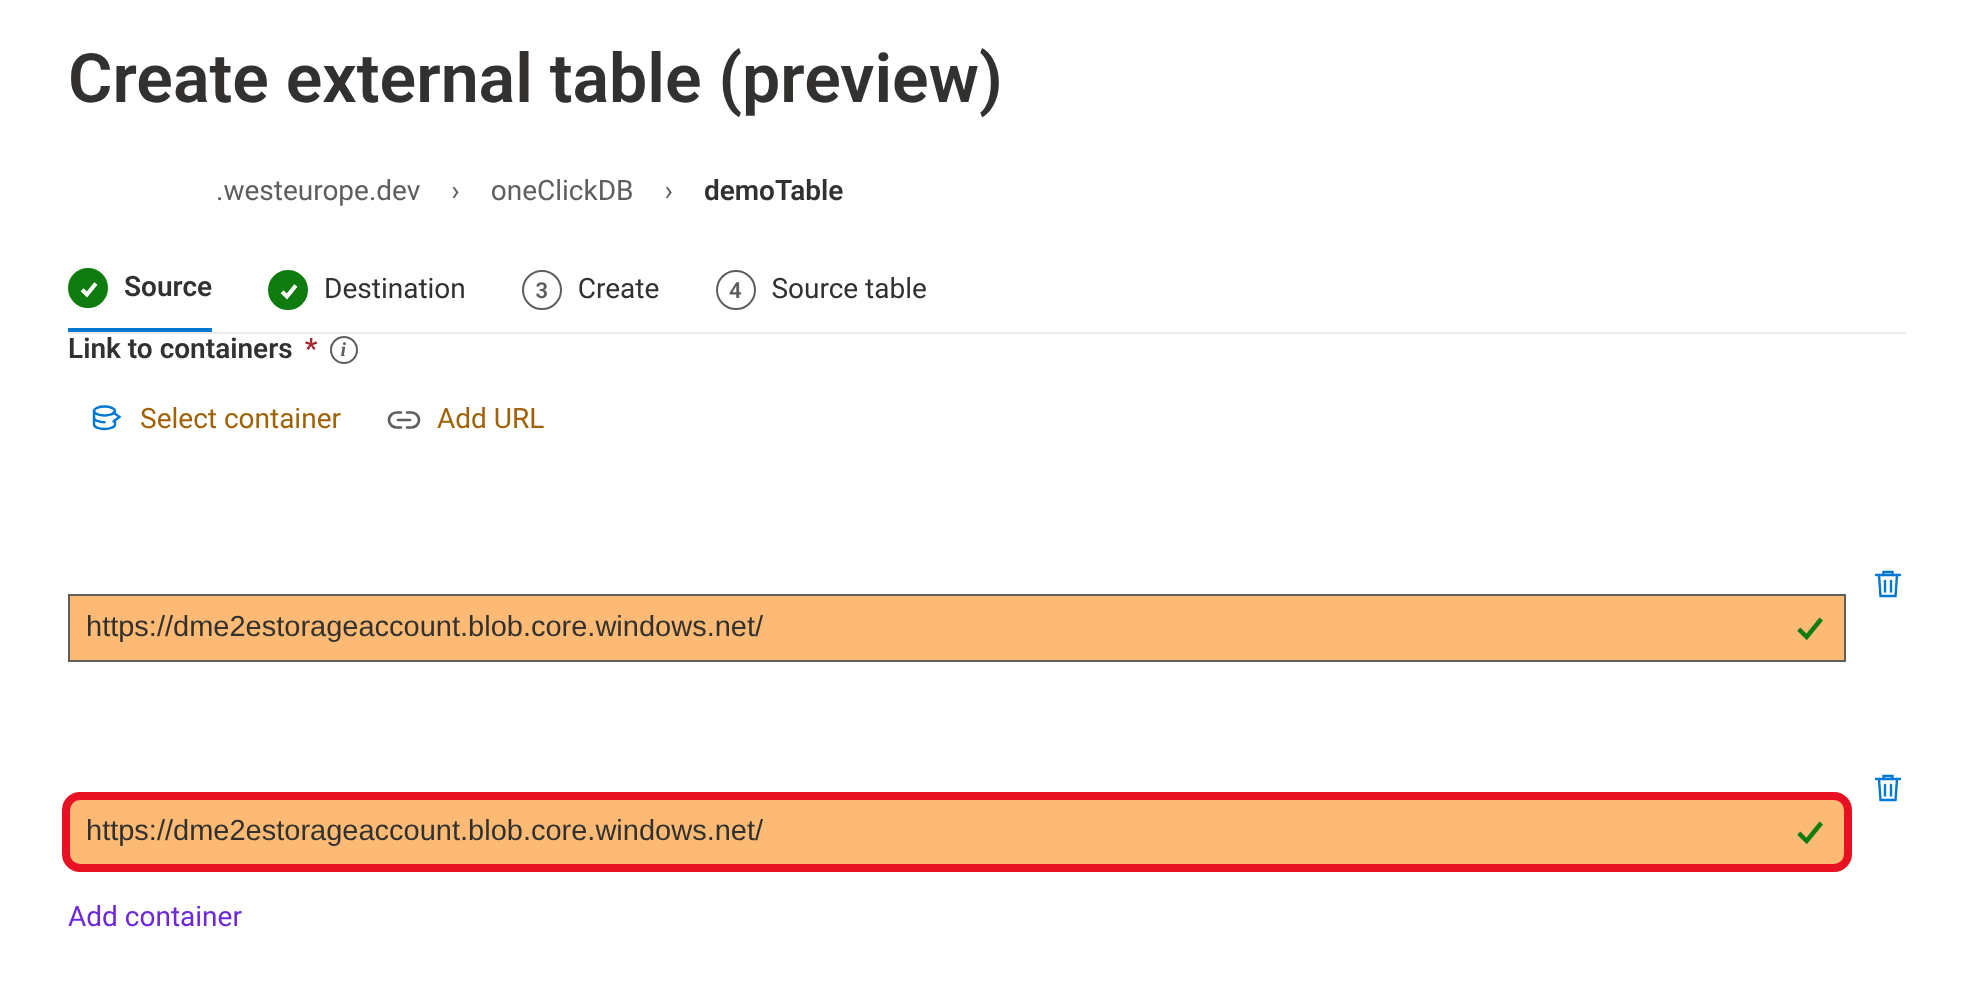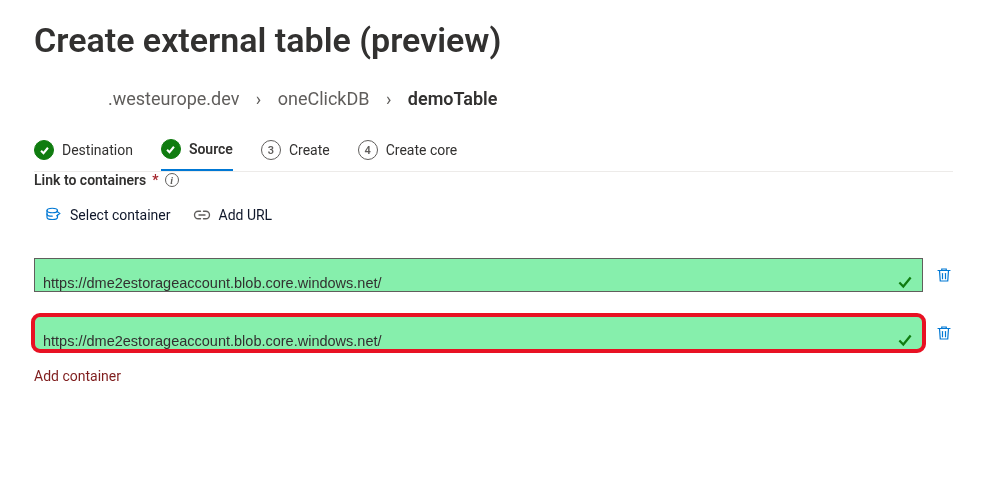--- a/index.html
+++ b/index.html
@@ -5,21 +5,21 @@
   * { box-sizing: border-box; margin: 0; padding: 0; }
   body {
     font-family: "Segoe UI", -apple-system, BlinkMacSystemFont, Roboto, "Helvetica Neue", Arial, sans-serif;
     font-size: 14px;
     color: #323130;
     background: #fff;
     width: 987px;
   }
   .page { padding: 20px 34px 30px; }
   h1.title { font-size: 34px; font-weight: 600; color: #323130; margin-bottom: 28px; }
-  .breadcrumb { font-size: 18px; color: #605e5c; margin-bottom: 30px; padding-left: 70px; }
+  .breadcrumb { font-size: 14px; color: #605e5c; margin-bottom: 30px; padding-left: 70px; }
   .breadcrumb span { margin: 0 4px; }
   .breadcrumb .sep { color: #605e5c; margin: 0 8px; }
   .breadcrumb .current { font-weight: 600; color: #323130; }
   .steps { display: flex; gap: 28px; border-bottom: 1px solid #edebe9; }
   .step { display: flex; align-items: center; gap: 8px; padding-bottom: 10px; cursor: pointer; }
   .step.active { border-bottom: 2px solid #0078d4; font-weight: 600; }
   .step .circle {
     width: 20px; height: 20px; border-radius: 50%;
     display: flex; align-items: center; justify-content: center;
     font-size: 11px; font-weight: 600;
@@ -28,78 +28,78 @@
   .step.done .circle { background: #107c10; border-color: #107c10; color: #fff; }
   .step.done .circle svg { width: 11px; height: 11px; stroke: #fff; stroke-width: 3; fill: none; }
   .section-label { font-size: 14px; font-weight: 600; display: flex; align-items: center; gap: 6px; }
   .req { color: #a4262c; }
   .info {
     width: 14px; height: 14px; border: 1px solid #605e5c; border-radius: 50%;
     display: inline-flex; align-items: center; justify-content: center;
     font-size: 10px; color: #605e5c; font-style: italic; font-family: Georgia, serif;
   }
   .actions-row { display: flex; gap: 22px; margin-top: 18px; padding-left: 10px; }
-  .link-action { display: flex; align-items: center; gap: 8px; color: #0f172a; font-size: 14px; cursor: pointer; }
+  .link-action { display: flex; align-items: center; gap: 8px; color: #a16207; font-size: 14px; cursor: pointer; }
   .link-action svg { width: 18px; height: 18px; }
   .containers { margin-top: 34px; display: flex; flex-direction: column; gap: 24px; }
   .container-row { display: flex; align-items: center; gap: 12px; }
   .input-wrap {
-    flex: 1; display: flex; align-items: flex-end;
-    border: 1px solid #605e5c; background: #86efac;
-    padding: 0 8px; height: 34px;
+    flex: 1; display: flex; align-items: center;
+    border: 1px solid #605e5c; background: #fdba74;
+    padding: 0 8px; height: 34px; margin-top: 44px;
   }
   .input-wrap input {
     flex: 1; border: none; outline: none; font-size: 14.5px; color: #323130; background: transparent;
   }
   .check { color: #107c10; width: 18px; height: 18px; flex-shrink: 0; }
   .trash { color: #0078d4; width: 18px; height: 18px; cursor: pointer; flex-shrink: 0; }
   .container-row.highlight .input-wrap {
     outline: 4px solid #e81123; outline-offset: -1px; border-color: transparent; border-radius: 6px;
   }
-  .add-link { margin-top: 18px; color: #7f1d1d; font-size: 14px; cursor: pointer; display: inline-block; }
+  .add-link { margin-top: 18px; color: #6d28d9; font-size: 14px; cursor: pointer; display: inline-block; }
 </style>
 </head>
 <body>
 
 <div class="page">
 
   <h1 class="title">Create external table (preview)</h1>
 
   <div class="breadcrumb">
     <span>.westeurope.dev</span>
     <span class="sep">›</span>
     <span>oneClickDB</span>
     <span class="sep">›</span>
     <span class="current">demoTable</span>
   </div>
 
   <div class="steps">
+    <div class="step done active">
+      <span class="circle">
+        <svg viewBox="0 0 16 16">
+            <polyline points="3,8.5 6.5,12 13,4"></polyline>
+          </svg>
+      </span>
+      <span>Source</span>
+    </div>
     <div class="step done">
       <span class="circle">
         <svg viewBox="0 0 16 16">
             <polyline points="3,8.5 6.5,12 13,4"></polyline>
           </svg>
       </span>
       <span>Destination</span>
     </div>
-    <div class="step done active">
-      <span class="circle">
-        <svg viewBox="0 0 16 16">
-            <polyline points="3,8.5 6.5,12 13,4"></polyline>
-          </svg>
-      </span>
-      <span>Source</span>
-    </div>
     <div class="step">
       <span class="circle">3</span>
       <span>Create</span>
     </div>
     <div class="step">
       <span class="circle">4</span>
-      <span>Create core</span>
+      <span>Source table</span>
     </div>
   </div>
 
   <div class="section-label">
     <span>Link to containers</span>
     <span class="req">*</span>
     <span class="info">i</span>
   </div>
 
   <div class="actions-row">

